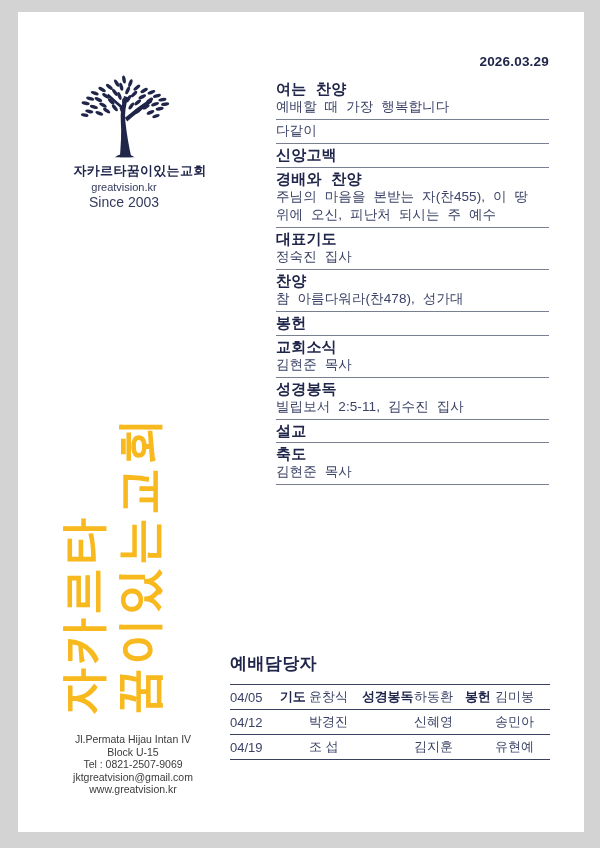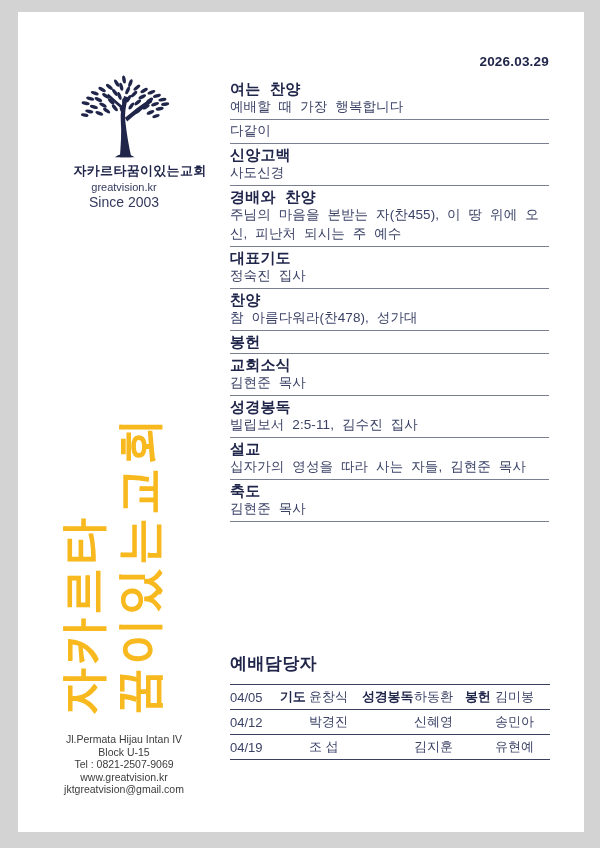--- a/index.html
+++ b/index.html
@@ -39,30 +39,31 @@
   .logo-since{font-size:14px;color:#343a5e;margin-top:1px;}
   
   .vertical-title{
     position:absolute;left:37px;top:703px;width:300px;height:114px;
     transform-origin:0 0;transform:rotate(-90deg);
     color:var(--yellow);font-weight:bold;font-size:47px;line-height:56px;
     letter-spacing:3px;white-space:nowrap;
   }
   
   .contact{
-    position:absolute;left:0;top:721px;width:212px;text-align:center;
+    position:absolute;left:9px;top:721px;width:212px;text-align:center;
     font-size:10.5px;line-height:12.6px;color:#3b3b3b;
   }
   
   .worship-list{
     position:absolute;left:212px;top:66px;width:319px;
   }
   .worship-item{
     border-bottom:1px solid var(--rule-light);
     padding:2px 0 2.5px 0;
+    margin-left:46px;
   }
   .item-title{
     font-size:15px;line-height:18px;font-weight:bold;color:var(--navy);
     word-spacing:.35em;letter-spacing:.2px;
   }
   .item-detail{
     font-size:13.5px;line-height:18.5px;color:var(--body-navy);
     word-spacing:.3em;letter-spacing:.1px;
   }
   
@@ -149,35 +150,34 @@
 
   <div class="vertical-title">
     <div>자카르타</div>
     <div>꿈이있는교회</div>
   </div>
 
   <div class="contact">
     <div>Jl.Permata Hijau Intan IV</div>
     <div>Block U-15</div>
     <div>Tel : 0821-2507-9069</div>
+    <div>jktgreatvision@gmail.com</div>
     <div>www.greatvision.kr</div>
-    <div>jktgreatvision@gmail.com</div>
   </div>
 
   <div class="worship-list">
     <div class="worship-item">
       <div class="item-title">여는 찬양</div>
       <div class="item-detail">예배할 때 가장 행복합니다</div>
     </div>
     <div class="worship-item">
       <div class="item-detail">다같이</div>
     </div>
     <div class="worship-item">
       <div class="item-title">신앙고백</div>
-      <div class="item-detail">사도신경</div>
     </div>
     <div class="worship-item">
       <div class="item-title">경배와 찬양</div>
       <div class="item-detail">주님의 마음을 본받는 자(찬455), 이 땅 위에 오신, 피난처 되시는 주 예수</div>
     </div>
     <div class="worship-item">
       <div class="item-title">대표기도</div>
       <div class="item-detail">정숙진 집사</div>
     </div>
     <div class="worship-item">
@@ -190,21 +190,20 @@
     <div class="worship-item">
       <div class="item-title">교회소식</div>
       <div class="item-detail">김현준 목사</div>
     </div>
     <div class="worship-item">
       <div class="item-title">성경봉독</div>
       <div class="item-detail">빌립보서 2:5-11, 김수진 집사</div>
     </div>
     <div class="worship-item">
       <div class="item-title">설교</div>
-      <div class="item-detail">십자가의 영성을 따라 사는 자들, 김현준 목사</div>
     </div>
     <div class="worship-item">
       <div class="item-title">축도</div>
       <div class="item-detail">김현준 목사</div>
     </div>
   </div>
 
   <div class="duty">
     <div class="duty-title">예배담당자</div>
     <div class="duty-table">

